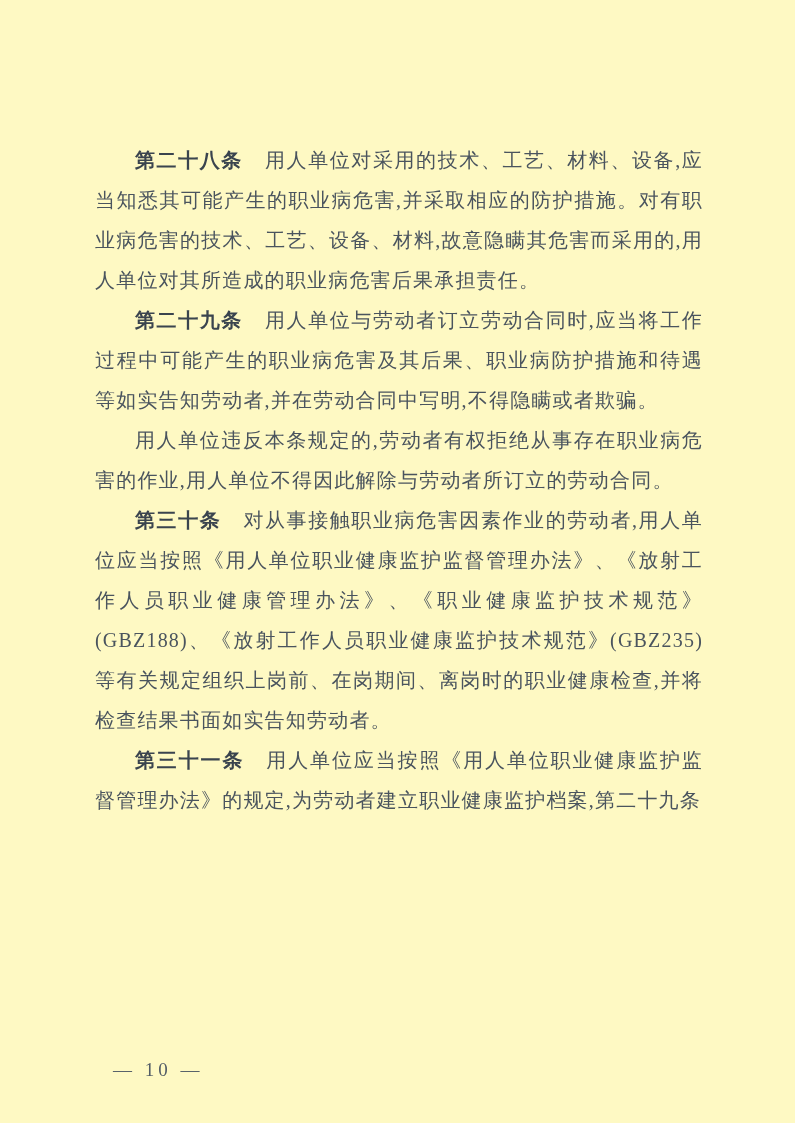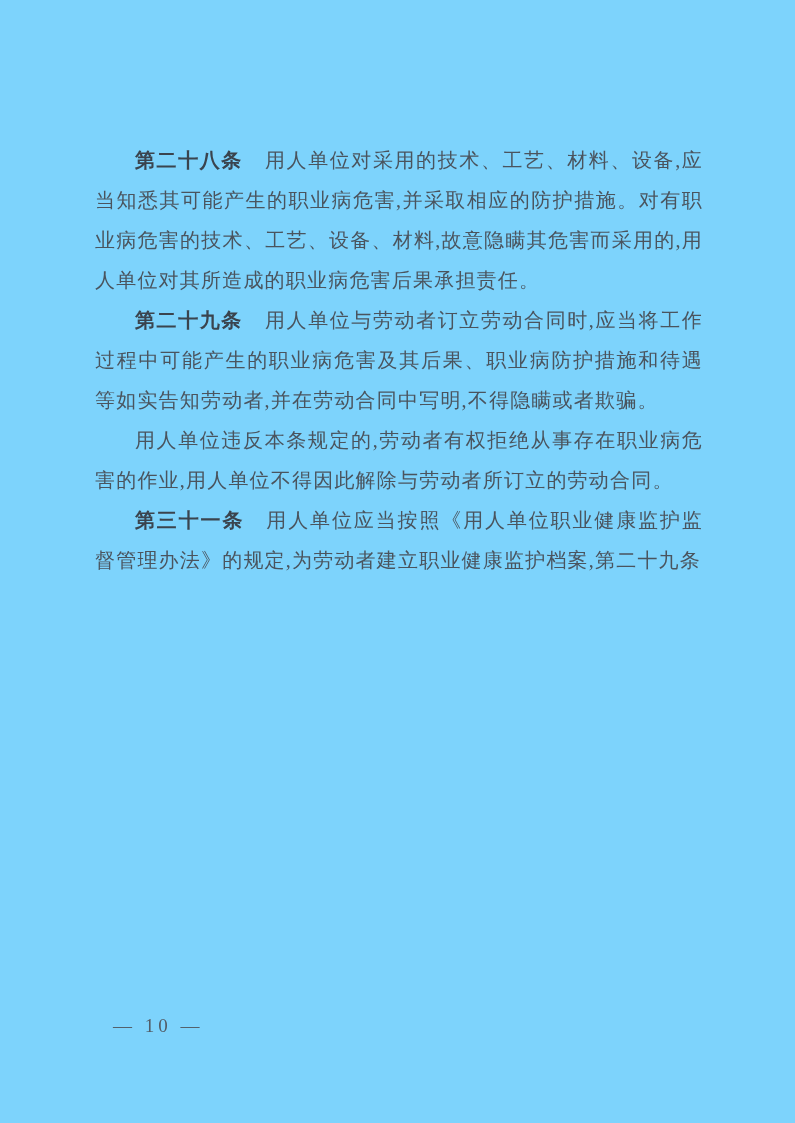--- a/index.html
+++ b/index.html
@@ -10,21 +10,21 @@
     width: 795px;
     height: 1123px;
     background: #fdfdfc;
     position: relative;
     overflow: hidden;
     font-family: "Liberation Serif", "DejaVu Serif", serif;
   }
   .page {
     position: absolute;
     inset: 0;
-    background: #7dd3fc;
+    background: #fef9c3;
   }
   .text-block {
     position: absolute;
     left: 95px;
     top: 140px;
     width: 608px;
     color: #4a545e;
     font-size: 20px;
     line-height: 40px;
     letter-spacing: 1.2px;
@@ -37,31 +37,32 @@
     text-indent: 2em;
   }
   .lead {
     font-weight: bold;
     color: #3a444e;
     margin-right: 1.1em;
   }
   .page-number {
     position: absolute;
     left: 113px;
-    top: 1012px;
+    top: 1056px;
     font-size: 19px;
     line-height: 28px;
     letter-spacing: 4px;
     color: #525c66;
   }
 </style>
 </head>
 <body>
 
 <div class="page">
   <main class="text-block">
       <p><span class="lead">第二十八条</span><span>用人单位对采用的技术、工艺、材料、设备,应当知悉其可能产生的职业病危害,并采取相应的防护措施。对有职业病危害的技术、工艺、设备、材料,故意隐瞒其危害而采用的,用人单位对其所造成的职业病危害后果承担责任。</span></p>
       <p><span class="lead">第二十九条</span><span>用人单位与劳动者订立劳动合同时,应当将工作过程中可能产生的职业病危害及其后果、职业病防护措施和待遇等如实告知劳动者,并在劳动合同中写明,不得隐瞒或者欺骗。</span></p>
       <p><span>用人单位违反本条规定的,劳动者有权拒绝从事存在职业病危害的作业,用人单位不得因此解除与劳动者所订立的劳动合同。</span></p>
+      <p><span class="lead">第三十条</span><span>对从事接触职业病危害因素作业的劳动者,用人单位应当按照《用人单位职业健康监护监督管理办法》、《放射工作人员职业健康管理办法》、《职业健康监护技术规范》(GBZ188)、《放射工作人员职业健康监护技术规范》(GBZ235)等有关规定组织上岗前、在岗期间、离岗时的职业健康检查,并将检查结果书面如实告知劳动者。</span></p>
       <p><span class="lead">第三十一条</span><span>用人单位应当按照《用人单位职业健康监护监督管理办法》的规定,为劳动者建立职业健康监护档案,第二十九条</span></p>
     </main>
   <div class="page-number">— 10 —</div>
 </div>
 
 </body></html>

